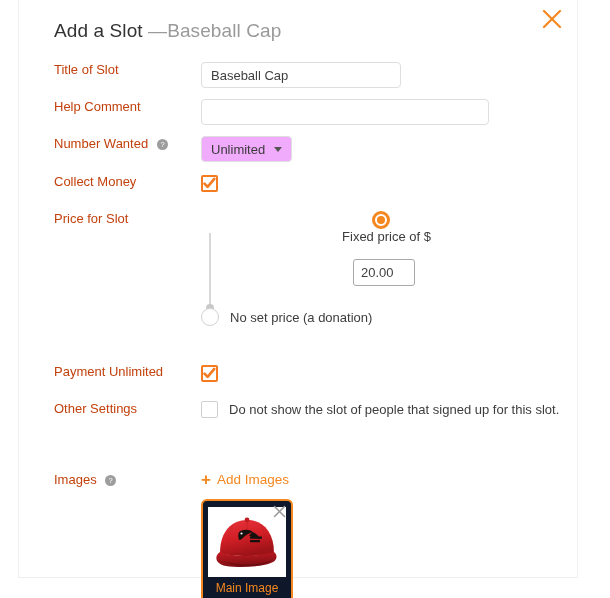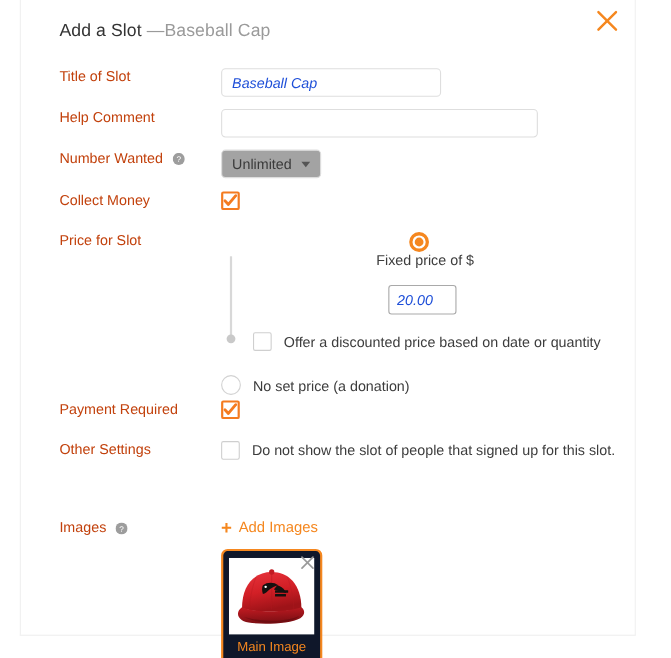--- a/index.html
+++ b/index.html
@@ -37,21 +37,21 @@
     height: 26px;
     cursor: pointer;
   }
   .close-x svg { display: block; }
 
   
   .title {
     position: absolute;
     left: 35px;
     top: 20px;
-    font-size: 16px;
+    font-size: 19px;
     color: #333333;
     white-space: nowrap;
     letter-spacing: 0.1px;
   }
   .title .sub {
     color: #9a9a9a;
     font-weight: normal;
   }
 
   
@@ -88,24 +88,23 @@
 
   
   .txt-input {
     box-sizing: border-box;
     height: 26px;
     border: 1px solid #dedede;
     border-radius: 4px;
     background: #fff;
     font-family: "Liberation Sans", sans-serif;
     font-size: 13px;
-    color: #1d4ed8;
+    color: #404040;
     padding: 0 9px;
     outline: none;
-    font-style: italic;
   }
   .txt-input::placeholder { color: #b9b9b9; }
   .input-title { width: 200px; }
   .input-help { width: 288px; }
   .input-price {
     width: 62px;
     height: 27px;
     border: 1px solid #a9a9a9;
     border-radius: 3px;
     padding: 0 7px;
@@ -113,21 +112,21 @@
   }
 
   
   .select-box {
     box-sizing: border-box;
     display: inline-flex;
     align-items: center;
     height: 26px;
     border: 1px solid #dedede;
     border-radius: 4px;
-    background: #a3a3a3;
+    background: #f0abfc;
     padding: 0 9px;
     font-size: 13px;
     color: #3a3a3a;
     cursor: pointer;
   }
   .caret {
     margin-left: 9px;
     width: 0; height: 0;
     border-left: 4px solid transparent;
     border-right: 4px solid transparent;
@@ -335,35 +334,31 @@
       <div class="connector"></div>
       <div class="connector-dot"></div>
 
       <div class="opt-line" style="position:relative;z-index:2;flex-direction:column;">
         <span class="radio on"></span>
         <span class="opt-text">Fixed price of $</span>
         <input class="txt-input input-price" type="text" style="margin-left: 6px; margin-top: 15px;" value="20.00">
       </div>
 
 
-      <div class="opt-line" style="margin-left:29px;margin-top:16px;position:relative;z-index:2;">
-        <span class="cb off"></span>
-        <span class="opt-text">Offer a discounted price based on date or quantity</span>
-      </div>
 
       <div class="opt-line" style="margin-top:22px;position:relative;z-index:2;">
         <span class="radio off"></span>
         <span class="opt-text">No set price (a donation)</span>
       </div>
 
     </div>
   </div>
 
   <div class="row" style="top:364px;">
-    <div class="label">Payment Required</div>
+    <div class="label">Payment Unlimited</div>
     <div class="field">
       <span class="cb on">
         <svg width="13" height="13" viewBox="0 0 13 13">
           <path d="M1.5 6.6 L4.6 9.8 L11.3 1.9" fill="none" stroke="#f47b20" stroke-width="2.6" stroke-linecap="round" stroke-linejoin="round"></path>
         </svg>
       </span>
     </div>
   </div>
 
   <div class="row" style="top:401px;">

